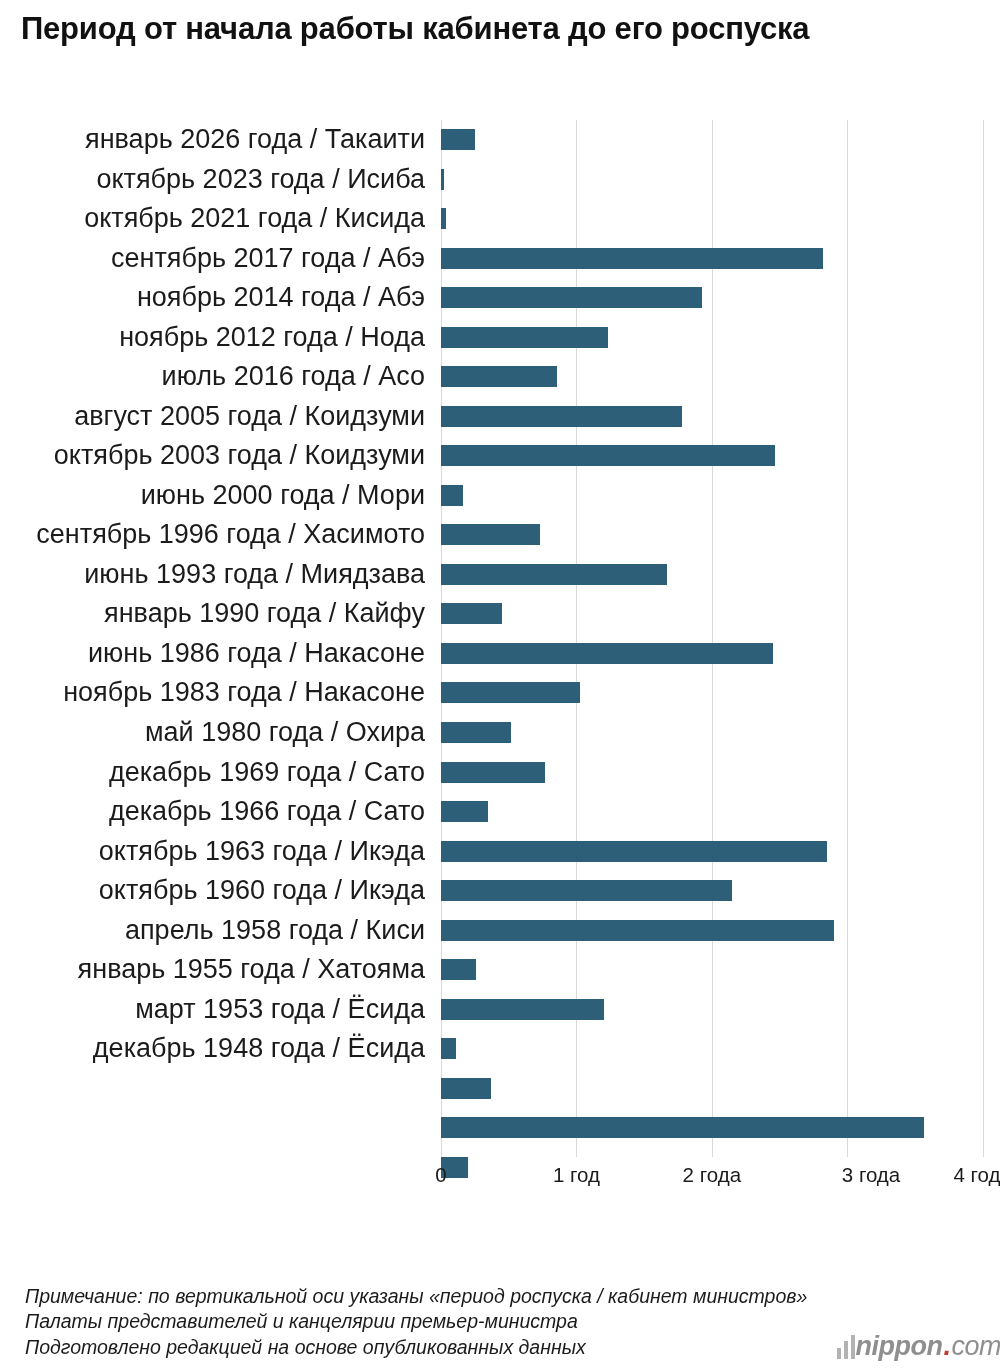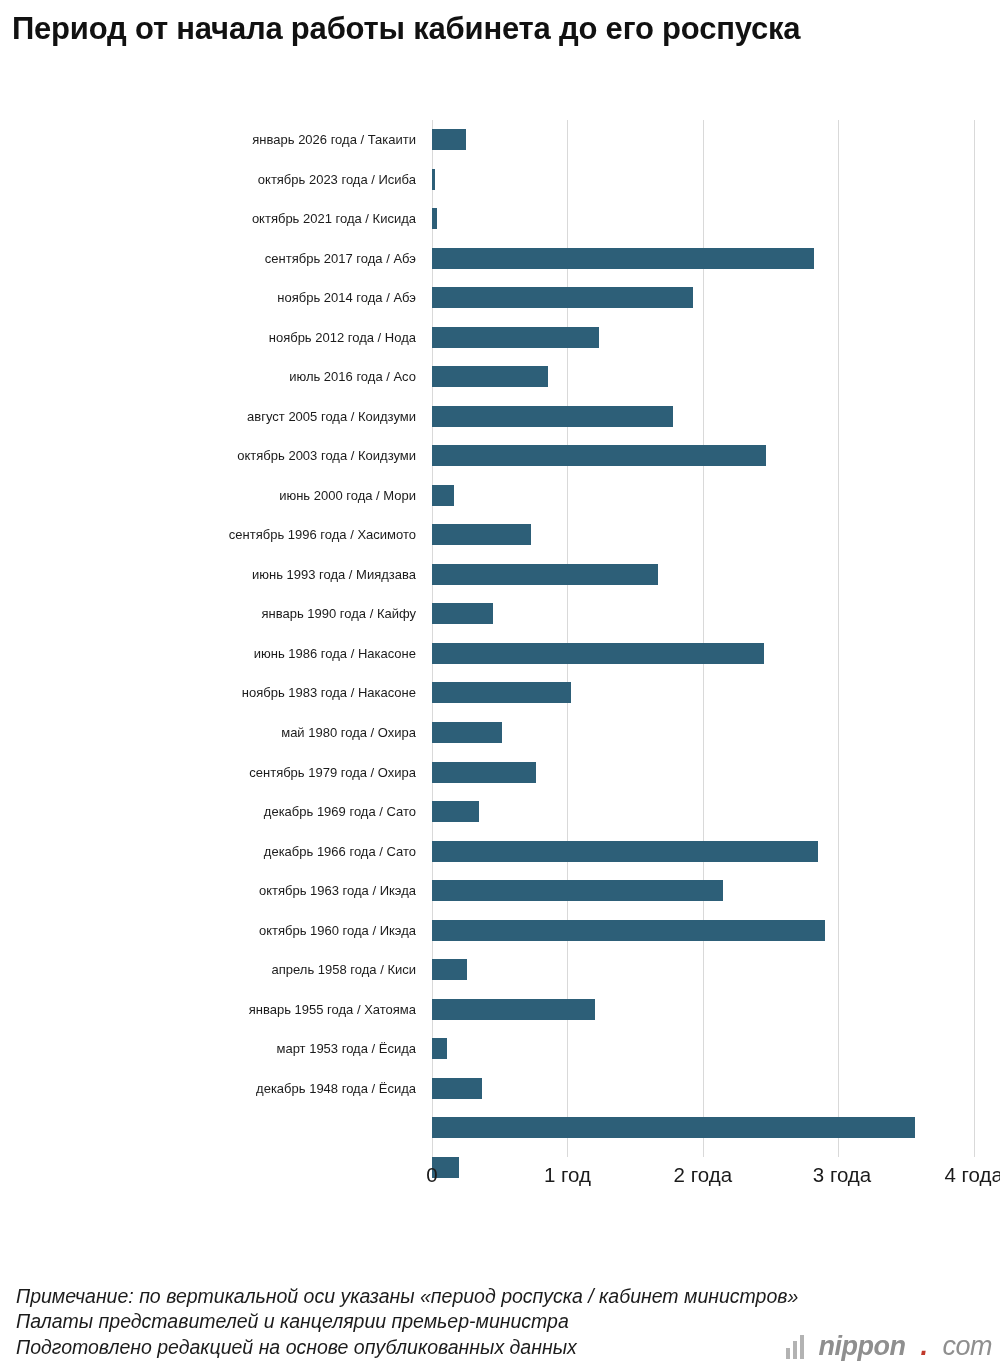--- a/index.html
+++ b/index.html
@@ -14,20 +14,21 @@
     color: #1b1b1b;
     position: relative;
     overflow: hidden;
   }
   .page {
     width: 896px;
     height: 1370px;
     position: relative;
     box-sizing: border-box;
     padding: 0;
+    margin-left: 9px;
   }
   .title {
     font-size: 31px;
     font-weight: bold;
     line-height: 1.22;
     padding: 10px 20px 0 12px;
     letter-spacing: -0.2px;
     color: #111111;
   }
 
@@ -85,21 +86,21 @@
     width: 424px;
     height: 1037px;
   }
   .cat-row {
     height: 39.53px;
     display: flex;
     align-items: center;
     justify-content: flex-end;
     padding-right: 8px;
     box-sizing: border-box;
-    font-size: 13px;
+    font-size: 27px;
     color: #1b1b1b;
     white-space: nowrap;
   }
   .xticks {
     position: absolute;
     left: 432px;
     top: 1045px;
     width: 562px;
     height: 40px;
   }
@@ -127,21 +128,21 @@
     line-height: 1.3;
     color: #1b1b1b;
     white-space: nowrap;
   }
   .brand {
     position: absolute;
     right: 8px;
     bottom: 8px;
     display: flex;
     align-items: flex-end;
-    gap: 15px;
+    gap: 1px;
     color: #8a8a8a;
   }
   .brand-bars {
     display: flex;
     align-items: flex-end;
     gap: 3px;
     height: 24px;
     margin-bottom: 3px;
   }
   .brand-bars i {
@@ -184,21 +185,20 @@
         <div class="cat-row">июль 2016 года / Асо</div>
         <div class="cat-row">август 2005 года / Коидзуми</div>
         <div class="cat-row">октябрь 2003 года / Коидзуми</div>
         <div class="cat-row">июнь 2000 года / Мори</div>
         <div class="cat-row">сентябрь 1996 года / Хасимото</div>
         <div class="cat-row">июнь 1993 года / Миядзава</div>
         <div class="cat-row">январь 1990 года / Кайфу</div>
         <div class="cat-row">июнь 1986 года / Накасоне</div>
         <div class="cat-row">ноябрь 1983 года / Накасоне</div>
         <div class="cat-row">май 1980 года / Охира</div>
-        <div class="cat-row">сентябрь 1979 года / Охира</div>
         <div class="cat-row">декабрь 1969 года / Сато</div>
         <div class="cat-row">декабрь 1966 года / Сато</div>
         <div class="cat-row">октябрь 1963 года / Икэда</div>
         <div class="cat-row">октябрь 1960 года / Икэда</div>
         <div class="cat-row">апрель 1958 года / Киси</div>
         <div class="cat-row">январь 1955 года / Хатояма</div>
         <div class="cat-row">март 1953 года / Ёсида</div>
         <div class="cat-row">декабрь 1948 года / Ёсида</div>
       </div>
 
@@ -293,21 +293,21 @@
           <div class="row">
             <div class="bar" style="width: 27.0843px; background: rgb(45, 95, 120);"></div>
           </div>
         </div>
     </div>
 
     <div class="xticks">
         <div class="xtick" style="left: 0px;">0</div>
         <div class="xtick" style="left: 135.422px;">1 год</div>
         <div class="xtick" style="left: 270.843px;">2 года</div>
-        <div class="xtick" style="left: 410px; text-align: right;">3 года</div>
+        <div class="xtick" style="left: 430px; text-align: right;">3 года</div>
         <div class="xtick" style="left: 541.687px;">4 года</div>
       </div>
   </div>
 
   <div class="footer">
     <div class="note-line">Примечание: по вертикальной оси указаны «период роспуска / кабинет министров»</div>
     <div class="note-line">Палаты представителей и канцелярии премьер-министра</div>
     <div class="note-line">Подготовлено редакцией на основе опубликованных данных</div>
     <div class="brand">
       <span class="brand-bars">

